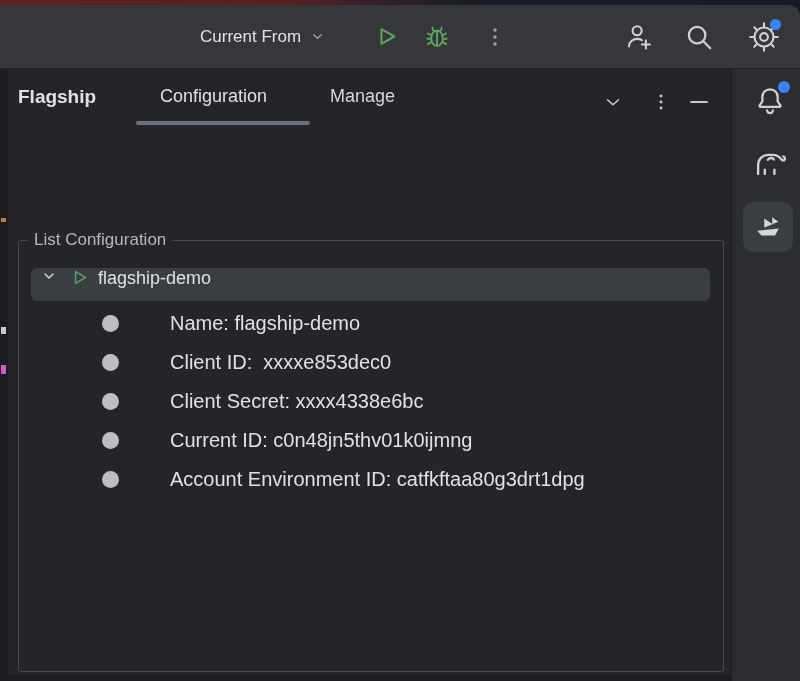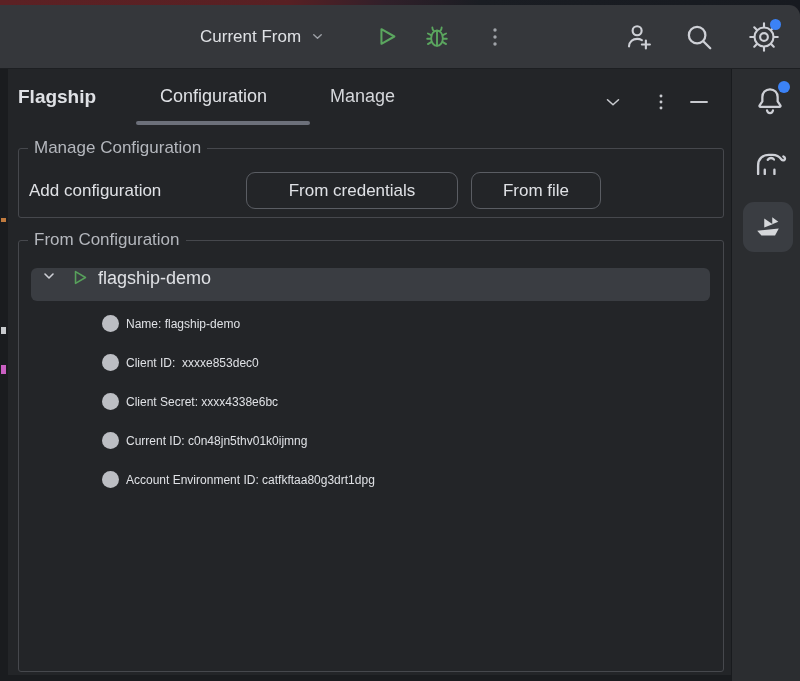--- a/index.html
+++ b/index.html
@@ -86,21 +86,21 @@
   }
   .tree-root .twisty { margin-left:10px; display:flex; }
   .tree-root .run-glyph { margin-left:13px; display:flex; }
   .tree-root-label { margin-left:9px; font-size:18px; color:#dfe1e5; }
   .tree-item {
     position:absolute; left:83px; height:39px;
     display:flex; align-items:center; gap:7px; cursor:default;
   }
   .ti-0 { top:63px; } .ti-1 { top:102px; } .ti-2 { top:141px; } .ti-3 { top:180px; } .ti-4 { top:219px; }
   .bullet { width:17px; height:17px; border-radius:50%; background:#bcbec3; flex:none; }
-  .tree-label { font-size:12px; color:#dfe1e5; white-space:pre; }
+  .tree-label { font-size:20px; color:#dfe1e5; white-space:pre;margin-left:44px; }
 
   
   .panel-divider { position:absolute; left:731px; top:69px; width:1px; height:612px; background:#191b1e; }
   .sidebar { position:absolute; left:732px; top:69px; width:68px; height:612px; background:#2b2d30; }
   .sb-icon { position:absolute; display:flex; align-items:center; justify-content:center; }
   .sb-bell { left:20px; top:14px; width:36px; height:36px; }
   .sb-bell .notif-dot { right:-2px; top:-2px; width:12px; height:12px; }
   .sb-gradle { left:19px; top:74px; width:38px; height:38px; }
   .sb-ship-btn {
     left:11px; top:133px; width:50px; height:50px;
@@ -195,29 +195,23 @@
           <circle cx="12" cy="12" r="1.6"></circle>
           <circle cx="12" cy="18.5" r="1.6"></circle>
         </svg>
     </div>
     <div class="hd-icon hd-min">
       <svg width="24" height="24" viewBox="0 0 24 24">
           <path d="M4 12h16" stroke="#c8cacf" stroke-width="1.9" stroke-linecap="round"></path>
         </svg>
     </div>
 
-    <div class="groupbox gb-manage">
-      <span class="gb-title">Manage Configuration</span>
-      <span class="add-label">Add configuration</span>
-      <button class="gb-btn btn-credentials">From credentials</button>
-      <button class="gb-btn btn-file">From file</button>
-    </div>
 
     <div class="groupbox gb-list">
-      <span class="gb-title">From Configuration</span>
+      <span class="gb-title">List Configuration</span>
 
       <div class="tree-root">
         <span class="twisty">
           <svg width="16" height="16" viewBox="0 0 16 16">
               <path d="M4 6l4 4 4-4" fill="none" stroke="#ced0d6" stroke-width="1.6" stroke-linecap="round" stroke-linejoin="round"></path>
             </svg>
         </span>
         <span class="run-glyph">
           <svg width="19" height="19" viewBox="0 0 24 24">
               <path d="M7 4.5 L19.5 12 L7 19.5 Z" fill="none" stroke="#57a05b" stroke-width="2" stroke-linejoin="round"></path>

